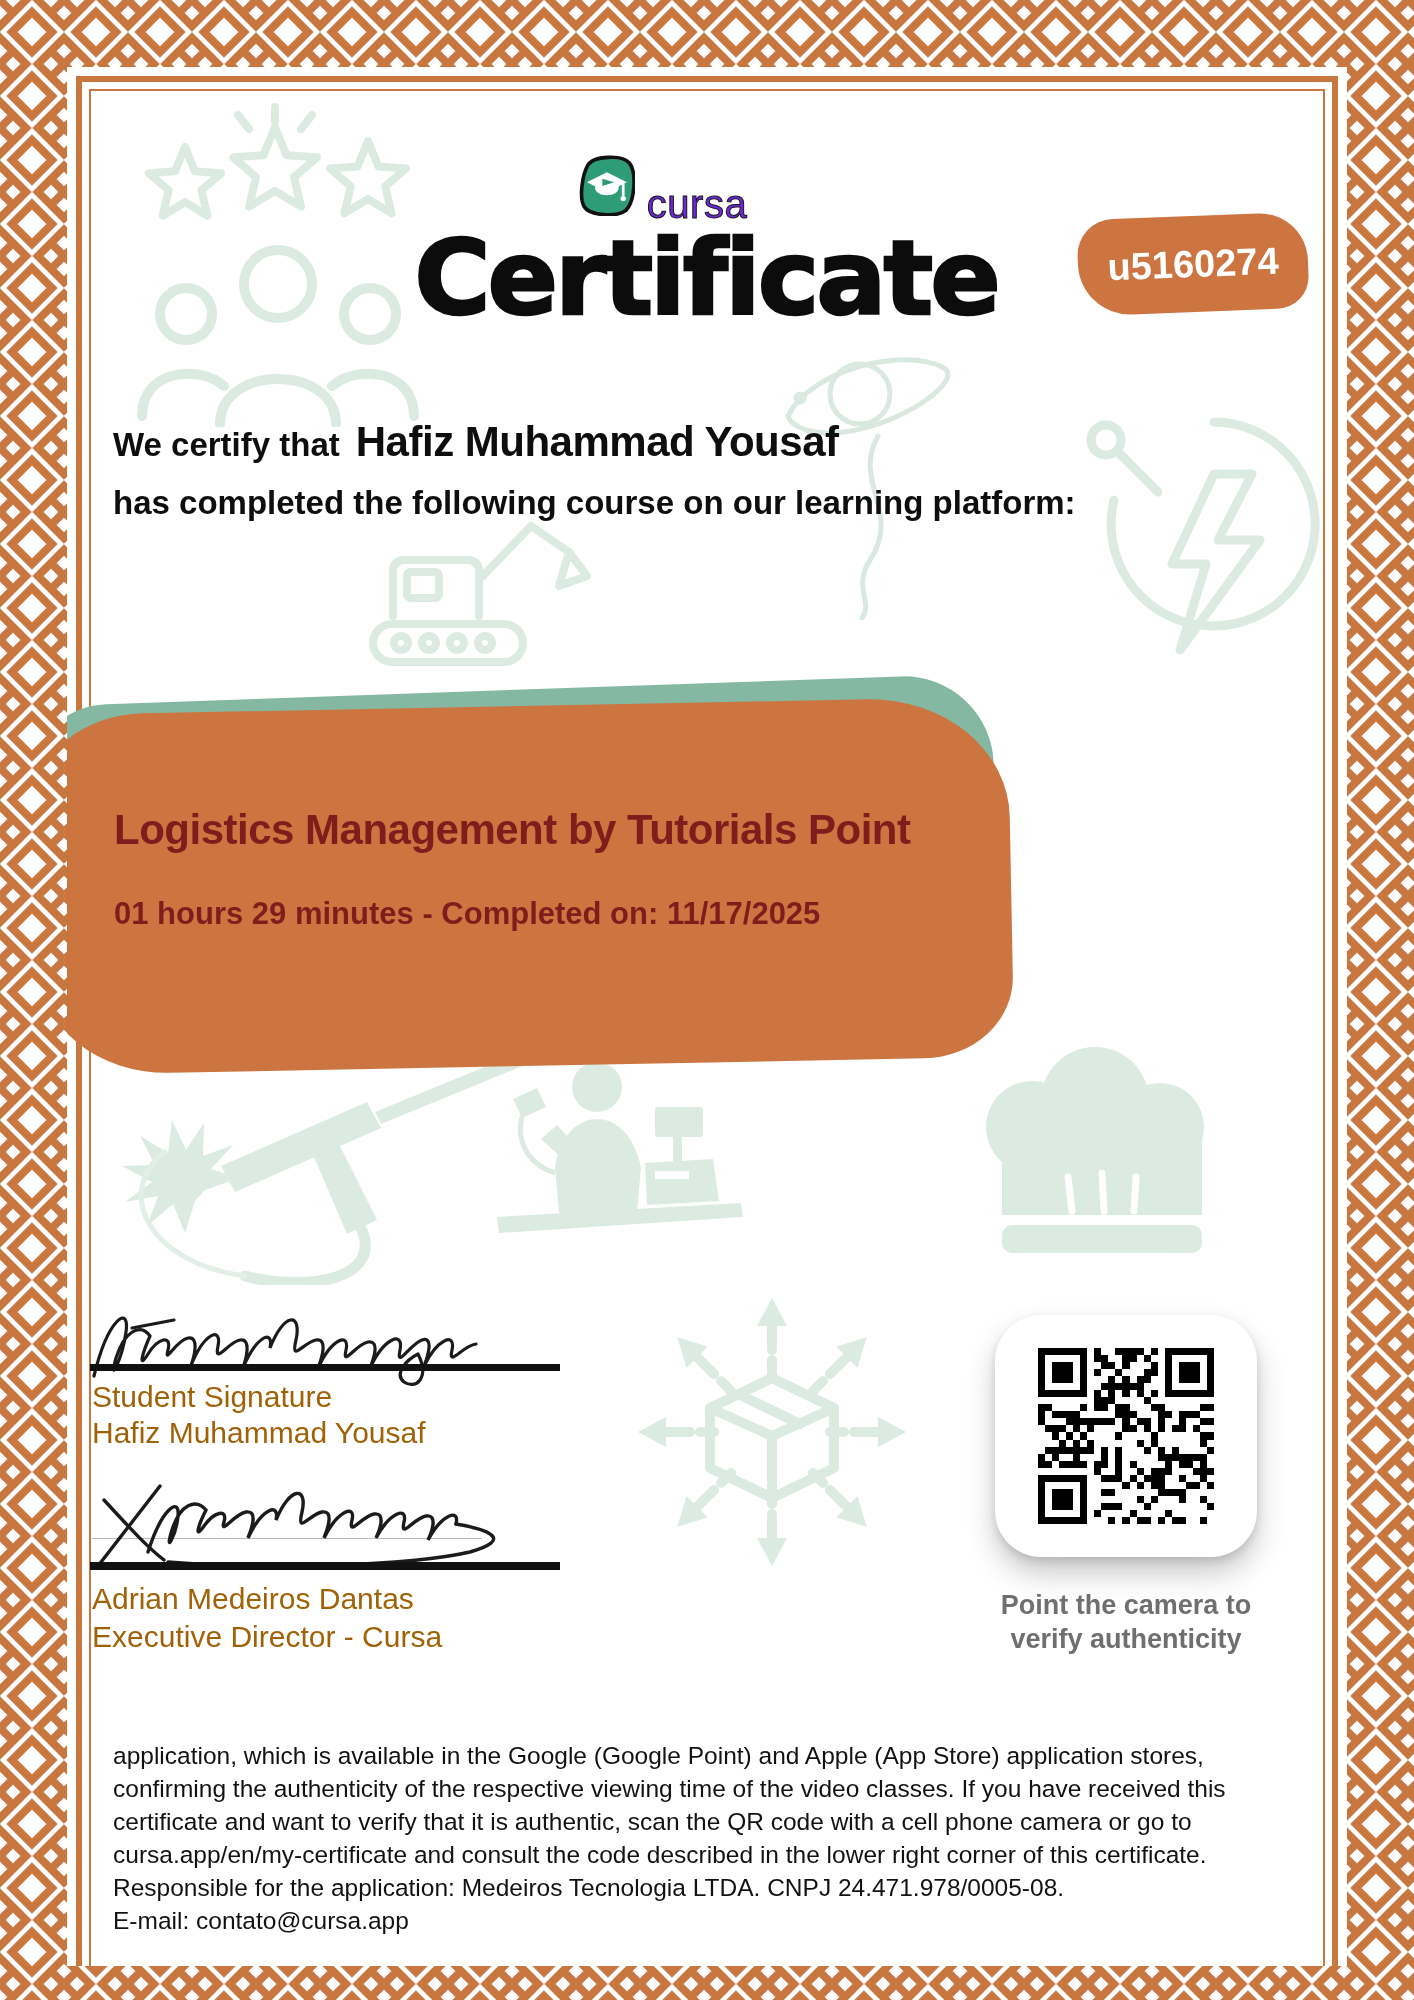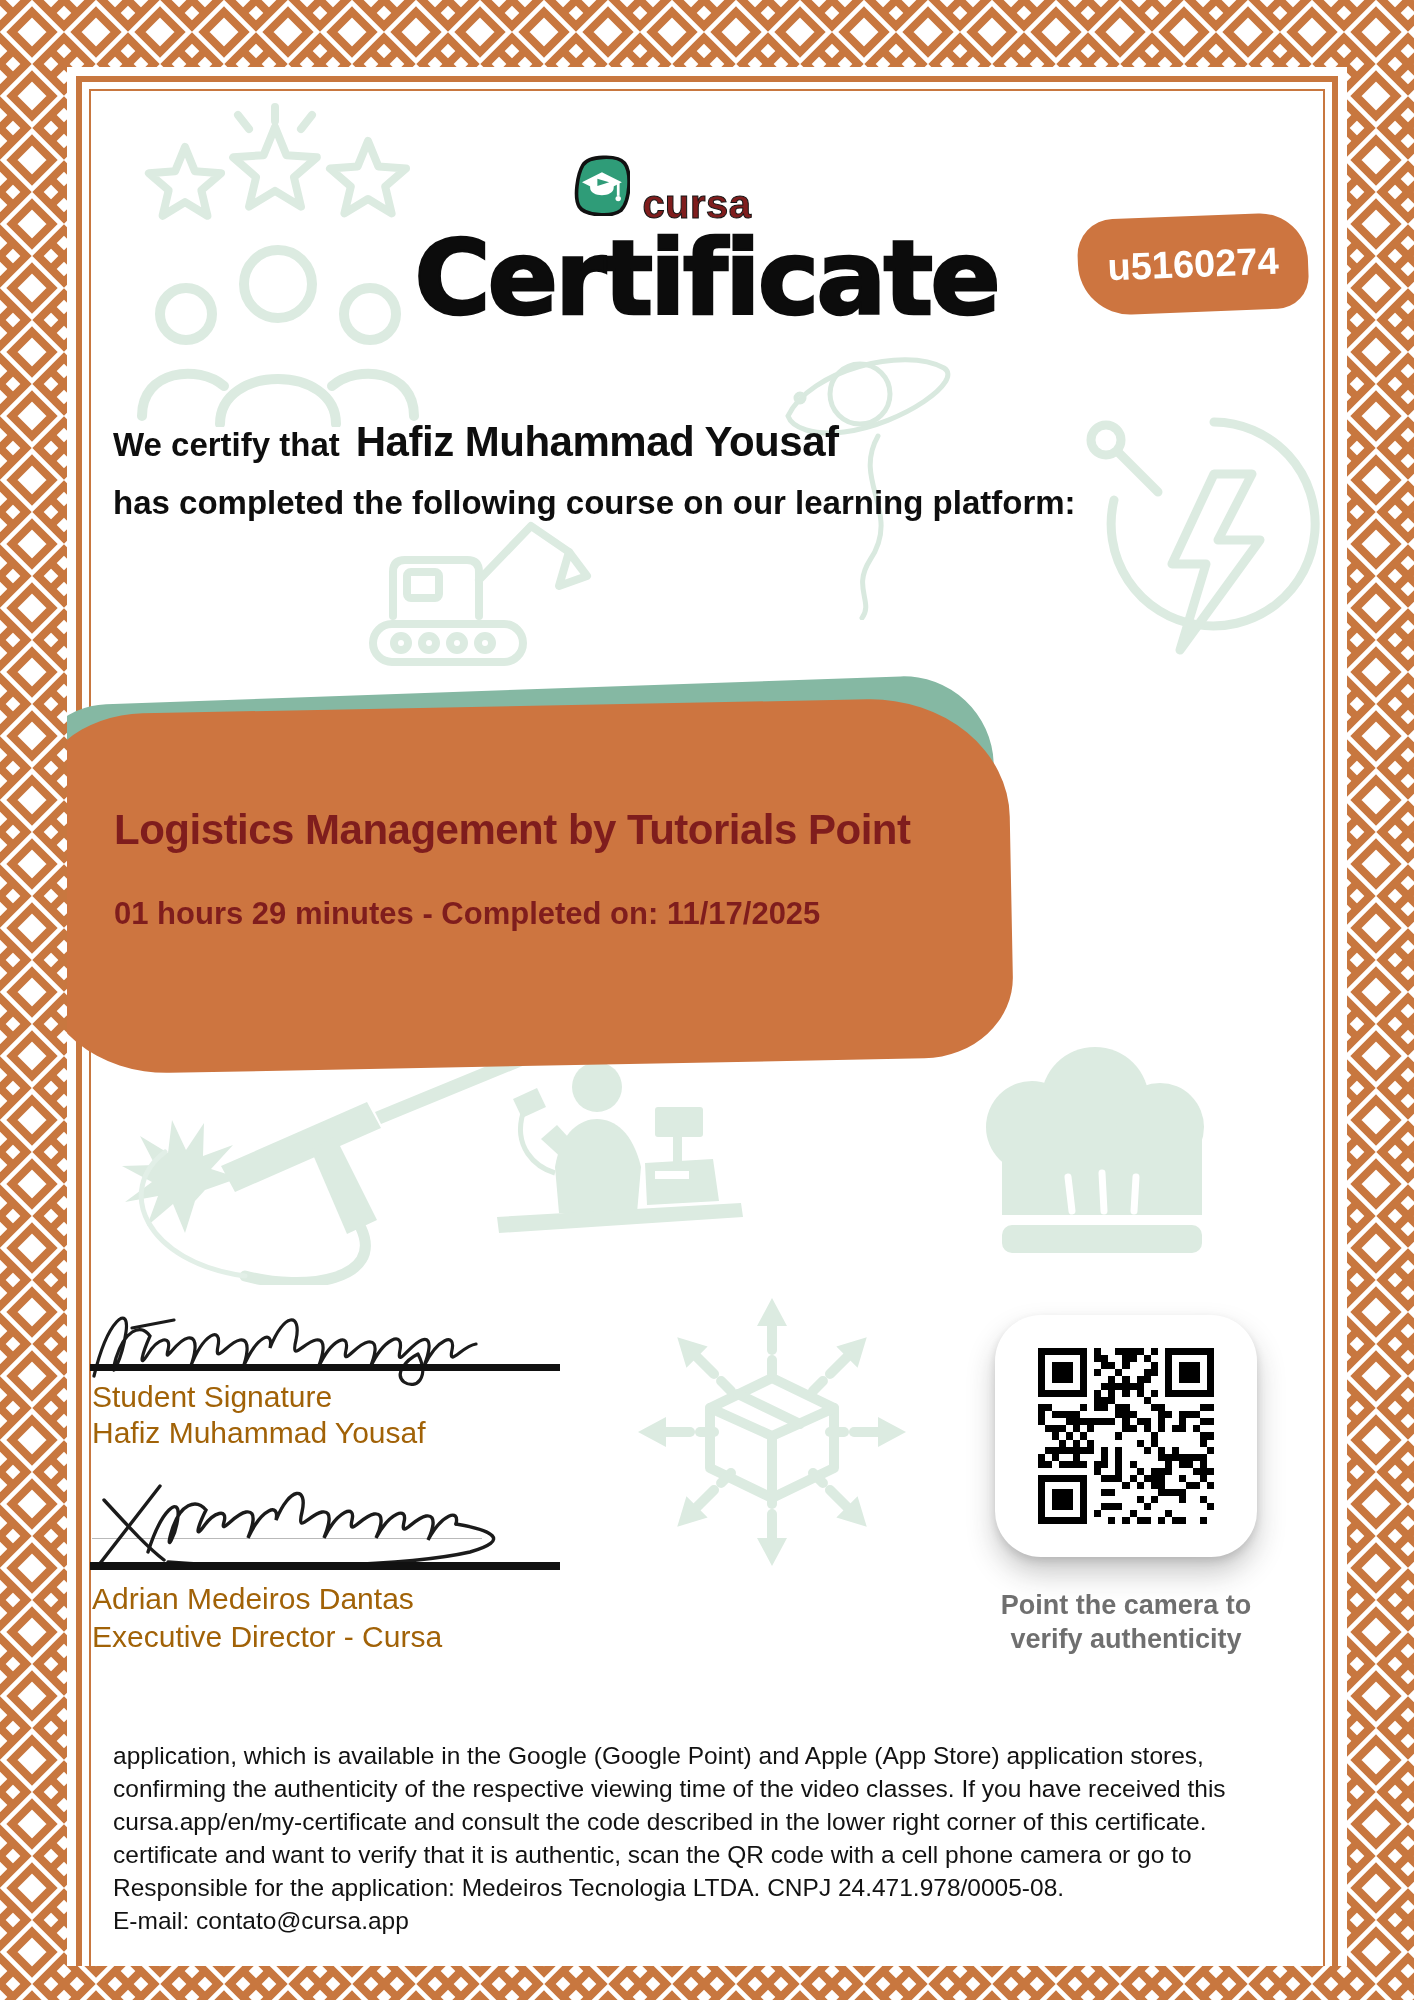--- a/index.html
+++ b/index.html
@@ -11,21 +11,21 @@
   .border-svg{position:absolute;inset:0;z-index:6;pointer-events:none;}
   .frame-thick{position:absolute;top:76px;left:76px;right:76px;bottom:-20px;
     border:6px solid #c8773f;border-bottom:none;z-index:2;}
   .frame-thin{position:absolute;top:89px;left:89px;right:89px;bottom:-20px;
     border:2px solid #c8773f;border-bottom:none;z-index:2;}
   
   .wm{position:absolute;z-index:1;}
   
   .logo-row{position:absolute;top:142px;left:0;right:90px;display:flex;
     justify-content:center;align-items:center;gap:12px;z-index:4;}
-  .brand{font-size:40px;font-weight:bold;color:#7f1d1d;letter-spacing:.5px;margin-top:40px;
+  .brand{font-size:40px;font-weight:normal;color:#6d28d9;letter-spacing:.5px;margin-top:40px;
     -webkit-text-stroke:1px #141414;}
   .cert-title{position:absolute;top:226px;left:0;width:1324px;text-align:center;
     font-family:"DejaVu Sans","Liberation Sans",sans-serif;font-weight:bold;
     font-size:104px;line-height:1;letter-spacing:-3px;color:#0c0c0c;
     -webkit-text-stroke:2.5px #0c0c0c;z-index:4;padding-left:44px;}
   .id-badge{position:absolute;top:216px;left:1078px;width:230px;height:96px;
     background:#cd7540;border-radius:36px 48px 32px 52px;transform:rotate(-2.2deg);
     display:flex;align-items:center;justify-content:center;color:#fff;
     font-size:38px;font-weight:bold;z-index:5;}
   
@@ -450,22 +450,22 @@
     </svg>
   </div>
   <div class="qr-caption">
     <div>Point the camera to</div>
     <div>verify authenticity</div>
   </div>
 
   <div class="footer">
     <div>application, which is available in the Google (Google Point) and Apple (App Store) application stores,</div>
     <div>confirming the authenticity of the respective viewing time of the video classes. If you have received this</div>
+    <div>certificate and want to verify that it is authentic, scan the QR code with a cell phone camera or go to</div>
     <div>cursa.app/en/my-certificate and consult the code described in the lower right corner of this certificate.</div>
-    <div>certificate and want to verify that it is authentic, scan the QR code with a cell phone camera or go to</div>
     <div>Responsible for the application: Medeiros Tecnologia LTDA. CNPJ 24.471.978/0005-08.</div>
     <div>E-mail: contato@cursa.app</div>
   </div>
 
   <svg class="border-svg" width="1414" height="2000" viewBox="0 0 1414 2000">
     <defs>
       <pattern id="maze" width="64" height="64" patternUnits="userSpaceOnUse">
         <rect width="64" height="64" fill="#ffffff"></rect>
         <g stroke="#c8773f" stroke-width="8" fill="none">
           <path d="M32 -6 L70 32 L32 70 L-6 32 Z"></path>

